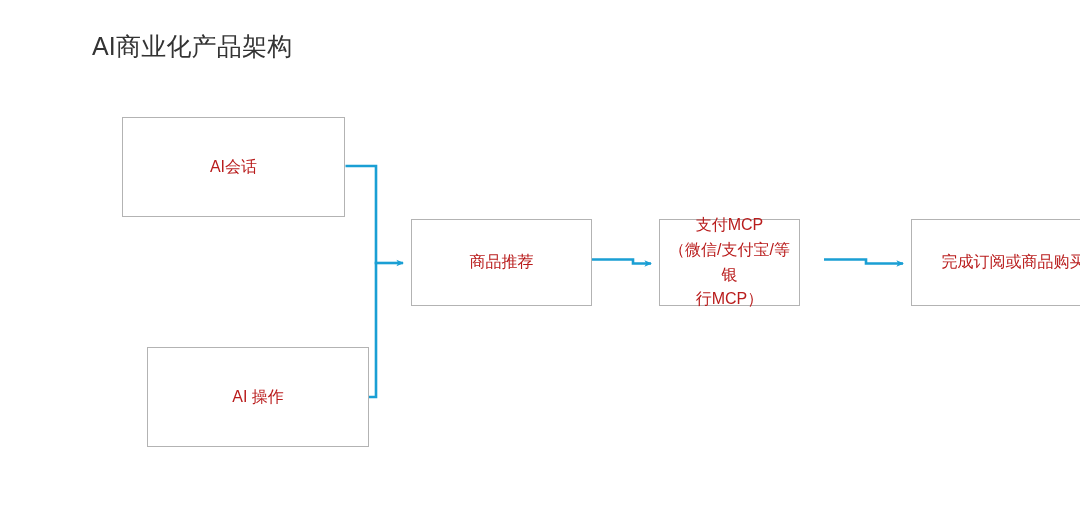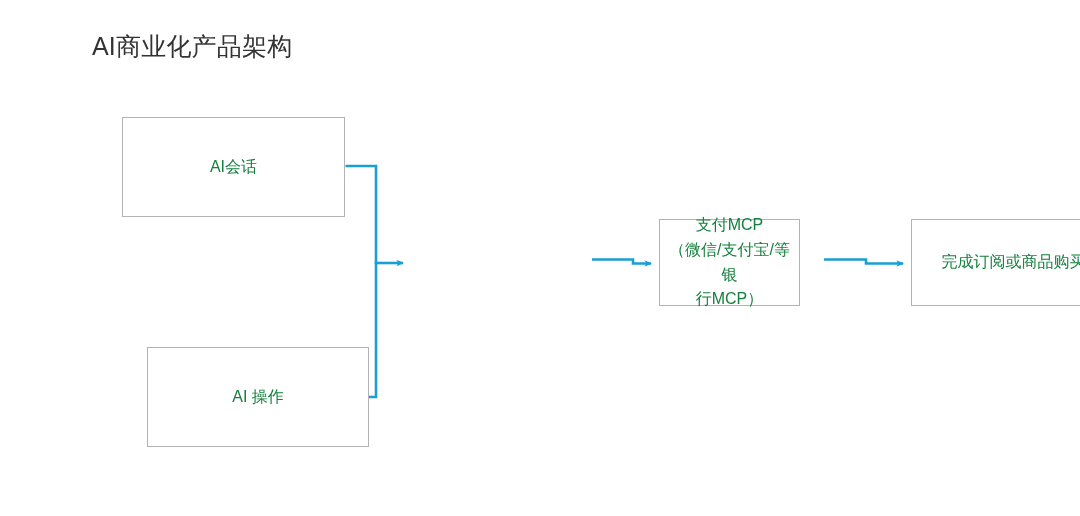--- a/index.html
+++ b/index.html
@@ -31,21 +31,21 @@
   }
   .node {
     position: absolute;
     box-sizing: border-box;
     background: #ffffff;
     border: 1px solid #b3b3b3;
     display: flex;
     align-items: center;
     justify-content: center;
     text-align: center;
-    color: #15803d;
+    color: #b91c1c;
     font-size: 16px;
     line-height: 1.55;
     padding: 2px 6px;
   }
   .node .node-label {
     display: block;
     white-space: pre-line;
   }
   #node-ai-session { left: 122px; top: 117px; width: 223px; height: 100px; }
   #node-ai-action  { left: 123px; top: 347px; width: 222px; height: 100px; margin-left: 24px; }
@@ -87,20 +87,23 @@
   </svg>
 
   <div class="node" id="node-ai-session">
     <span class="node-label">AI会话</span>
   </div>
 
   <div class="node" id="node-ai-action">
     <span class="node-label">AI 操作</span>
   </div>
 
+  <div class="node" id="node-product-recommend">
+    <span class="node-label">商品推荐</span>
+  </div>
 
   <div class="node" id="node-payment-mcp">
     <span class="node-label">支付MCP
 （微信/支付宝/等银
 行MCP）</span>
   </div>
 
   <div class="node" id="node-complete-order">
     <span class="node-label">完成订阅或商品购买</span>
   </div>

